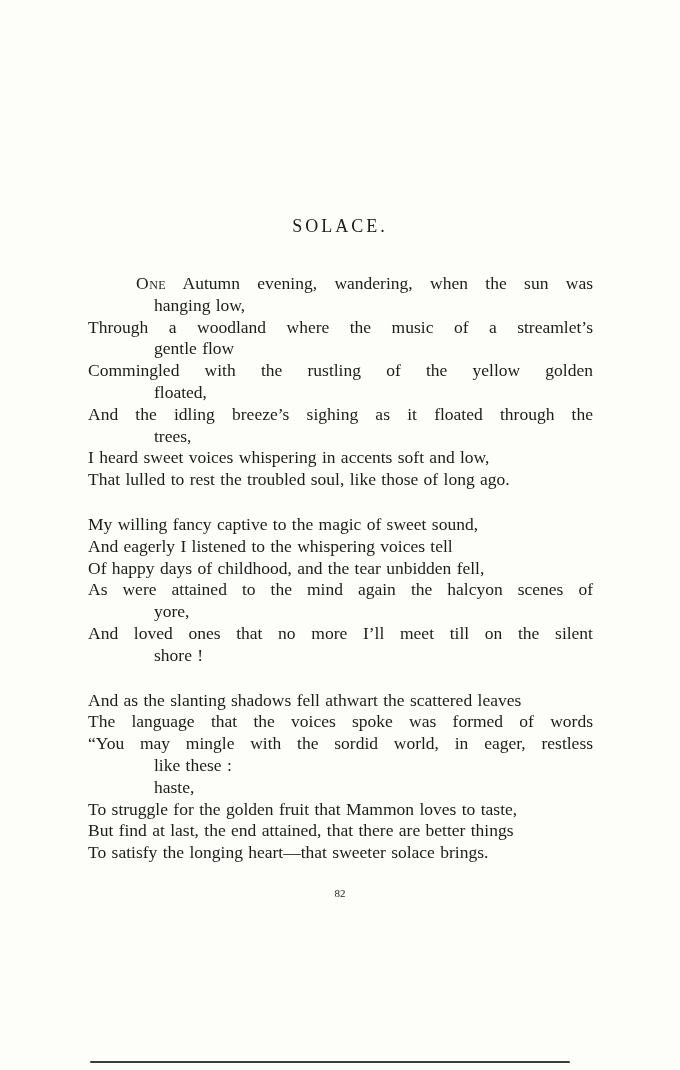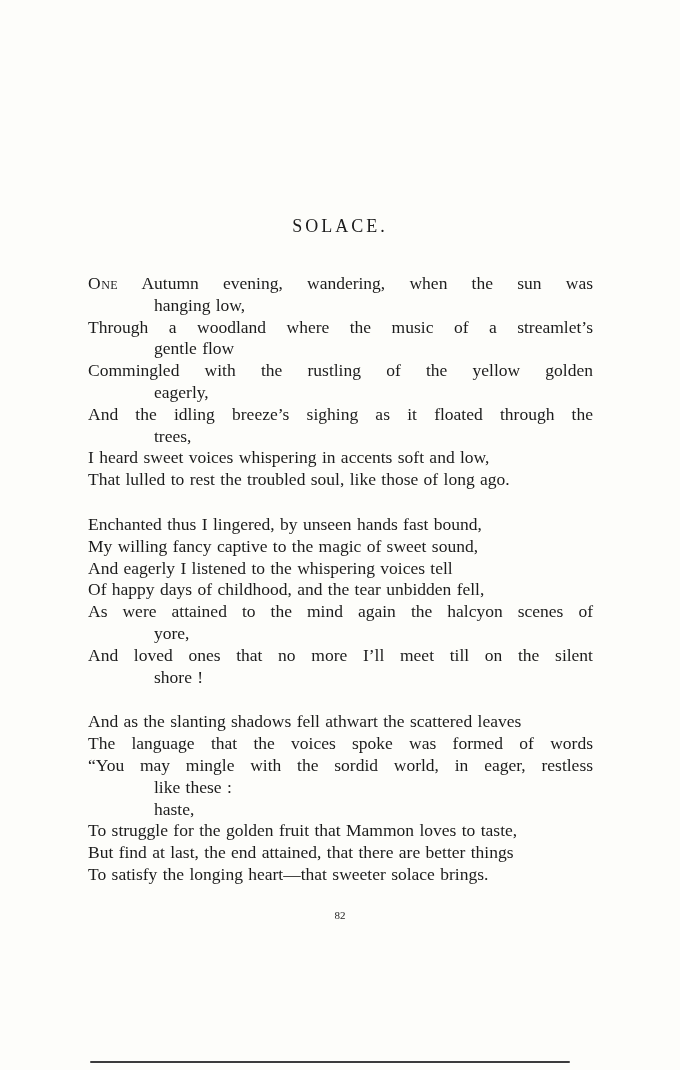--- a/index.html
+++ b/index.html
@@ -43,20 +43,21 @@
   .line.just {
     text-align: justify;
     text-align-last: justify;
   }
   .line.indent {
     padding-left: 66px;
   }
   .sc {
     font-variant: small-caps;
     letter-spacing: 0.5px;
+    margin-left: 48px;
   }
   .page-number {
     text-align: center;
     font-size: 11px;
     margin-top: 6px;
   }
   .scan-edge-line {
     position: absolute;
     left: 90px;
     right: 110px;
@@ -73,28 +74,27 @@
 <div class="page">
   <h1 class="poem-title">SOLACE.</h1>
 
   <div class="poem-body" id="poem-body">
       <div class="stanza">
         <div class="line just"><span class="sc">One</span> Autumn evening, wandering, when the sun was</div>
         <div class="line indent">hanging low,</div>
         <div class="line just">Through a woodland where the music of a streamlet’s</div>
         <div class="line indent">gentle flow</div>
         <div class="line just">Commingled with the rustling of the yellow golden</div>
-        <div class="line indent">eagerly,</div>
+        <div class="line indent">floated,</div>
         <div class="line just">And the idling breeze’s sighing as it floated through the</div>
         <div class="line indent">trees,</div>
         <div class="line">I heard sweet voices whispering in accents soft and low,</div>
         <div class="line">That lulled to rest the troubled soul, like those of long ago.</div>
       </div>
       <div class="stanza">
-        <div class="line">Enchanted thus I lingered, by unseen hands fast bound,</div>
         <div class="line">My willing fancy captive to the magic of sweet sound,</div>
         <div class="line">And eagerly I listened to the whispering voices tell</div>
         <div class="line">Of happy days of childhood, and the tear unbidden fell,</div>
         <div class="line just">As were attained to the mind again the halcyon scenes of</div>
         <div class="line indent">yore,</div>
         <div class="line just">And loved ones that no more I’ll meet till on the silent</div>
         <div class="line indent">shore !</div>
       </div>
       <div class="stanza">
         <div class="line">And as the slanting shadows fell athwart the scattered leaves</div>

